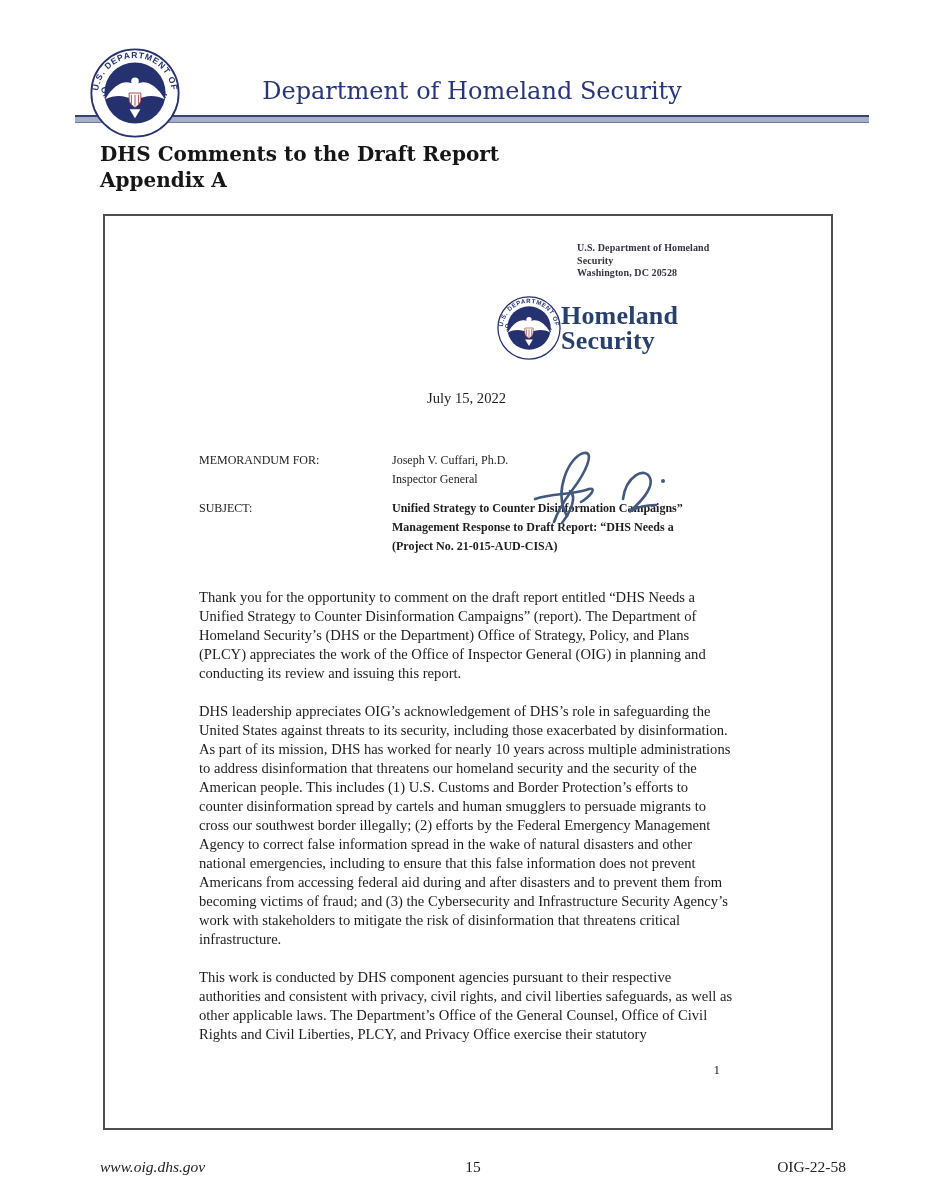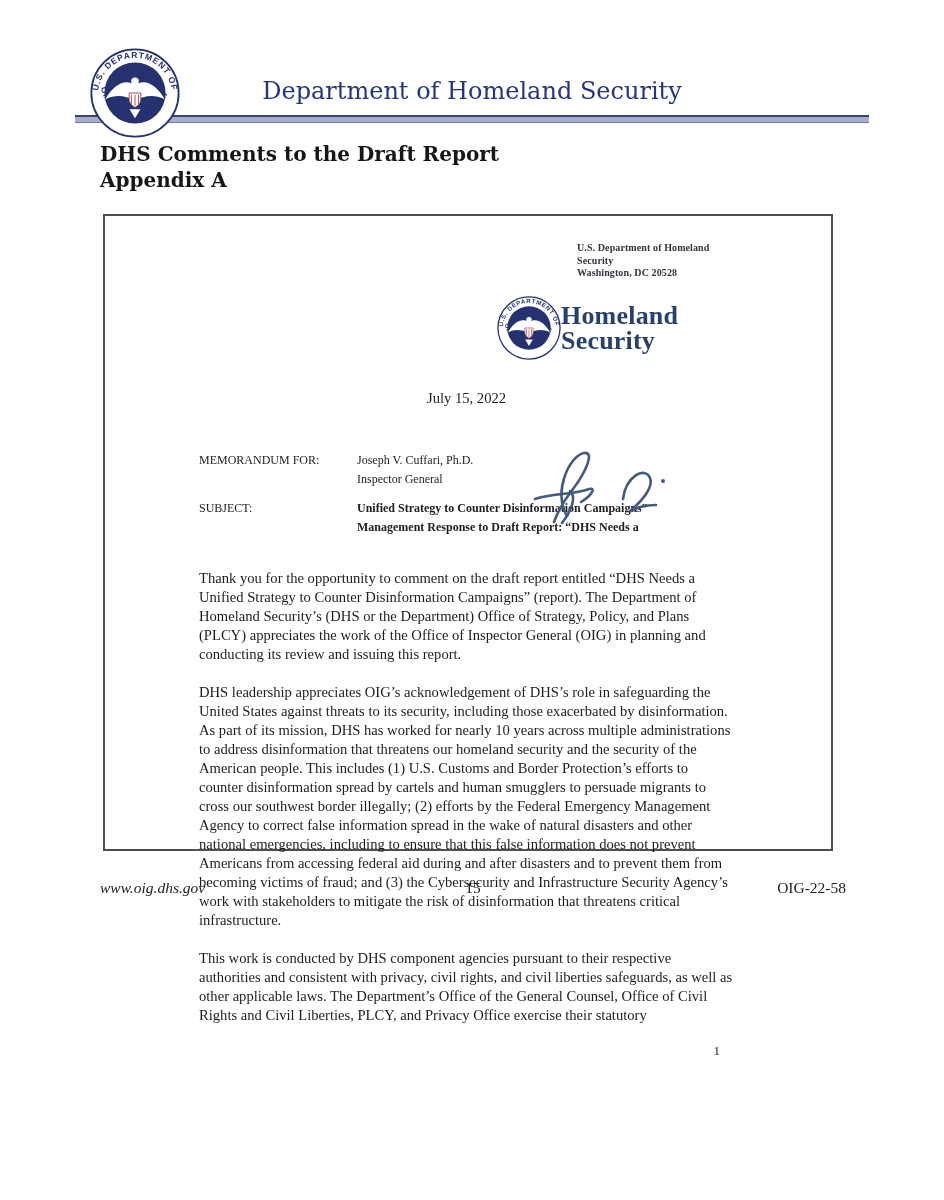--- a/index.html
+++ b/index.html
@@ -14,34 +14,34 @@
   .header-subtitle{text-align:center;font-family:"DejaVu Serif",serif;
     font-size:24px;color:#28357e;margin-top:3px;}
   .header-rule{margin:10px 75px 0 75px;height:5px;background:#a6aec9;
     border-top:2px solid #39436f;border-bottom:1px solid #6f7aa3;}
 
   
   .appendix{margin:18px 0 0 100px;font-family:"DejaVu Serif",serif;
     font-weight:bold;font-size:20px;line-height:26px;color:#161616;}
 
   
-  .memo-box{position:relative;margin:21px 0 0 103px;width:730px;height:637px;
+  .memo-box{position:relative;margin:21px 0 0 103px;width:730px;height:916px;
     border:2px solid #4e4e4e;box-sizing:border-box;background:#fff;
     padding:26px 97px 0 94px;}
   .memo-address{margin-left:378px;font-size:10px;font-weight:bold;
     color:#33333e;line-height:12.5px;letter-spacing:.1px;}
   .memo-brand{margin-left:298px;margin-top:16px;display:flex;align-items:center;}
   .memo-brand-seal{width:64px;height:64px;flex:0 0 auto;}
   .memo-brand-text{font-family:"Liberation Serif",serif;
     font-weight:bold;font-size:26px;line-height:25px;color:#27406e;
     letter-spacing:.2px;}
   .memo-date{margin-top:30px;text-align:center;font-size:14.6px;}
   .memo-field{display:flex;font-size:12px;line-height:19px;}
   .memo-field .flabel{width:158px;flex:0 0 auto;}
-  .memo-field .fvalue{flex:1;}
+  .memo-field .fvalue{flex:1;margin-left:35px;}
   .f1{margin-top:44px;} .f2{margin-top:20px;} .f3{margin-top:10px;}
   .f3 .fvalue{font-weight:bold;}
   .memo-par{margin:0;font-size:14.6px;line-height:19px;}
   .p1{margin-top:32px;} .p2{margin-top:19px;} .p3{margin-top:19px;}
   .memo-pageno{margin-top:18px;text-align:right;padding-right:14px;
     font-size:13px;}
   .signature{position:absolute;left:420px;top:228px;width:185px;height:95px;}
 
   
   .page-footer{margin:28px 98px 0 100px;display:flex;align-items:baseline;
@@ -134,20 +134,21 @@
       <path d="M 98,55 C 101,32 120,22 125,34 C 129,44 115,59 104,68 C 112,63 122,61 131,61"></path>
     </g>
     <circle cx="138" cy="37" r="2" fill="#44597e"></circle>
   </svg>
 
   <div class="memo-field f3">
     <div class="flabel">SUBJECT:</div>
     <div class="fvalue">
       <div>Unified Strategy to Counter Disinformation Campaigns”</div>
       <div>Management Response to Draft Report:  “DHS Needs a</div>
+      <div>(Project No. 21-015-AUD-CISA)</div>
     </div>
   </div>
 
   <p class="memo-par p1">Thank you for the opportunity to comment on the draft report entitled “DHS Needs a Unified Strategy to Counter Disinformation Campaigns” (report).  The Department of Homeland Security’s (DHS or the Department) Office of Strategy, Policy, and Plans (PLCY) appreciates the work of the Office of Inspector General (OIG) in planning and conducting its review and issuing this report.</p>
   <p class="memo-par p2">DHS leadership appreciates OIG’s acknowledgement of DHS’s role in safeguarding the United States against threats to its security, including those exacerbated by disinformation.  As part of its mission, DHS has worked for nearly 10 years across multiple administrations to address disinformation that threatens our homeland security and the security of the American people.  This includes (1) U.S. Customs and Border Protection’s efforts to counter disinformation spread by cartels and human smugglers to persuade migrants to cross our southwest border illegally; (2) efforts by the Federal Emergency Management Agency to correct false information spread in the wake of natural disasters and other national emergencies, including to ensure that this false information does not prevent Americans from accessing federal aid during and after disasters and to prevent them from becoming victims of fraud; and (3) the Cybersecurity and Infrastructure Security Agency’s work with stakeholders to mitigate the risk of disinformation that threatens critical infrastructure.</p>
   <p class="memo-par p3">This work is conducted by DHS component agencies pursuant to their respective authorities and consistent with privacy, civil rights, and civil liberties safeguards, as well as other applicable laws.  The Department’s Office of the General Counsel, Office of Civil Rights and Civil Liberties, PLCY, and Privacy Office exercise their statutory</p>
 
   <div class="memo-pageno">1</div>
 </div>
 

